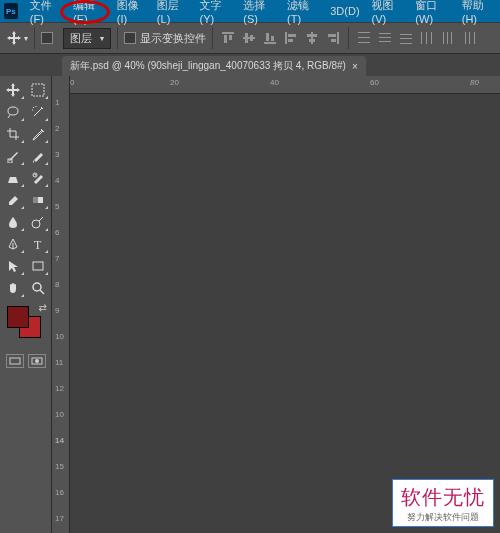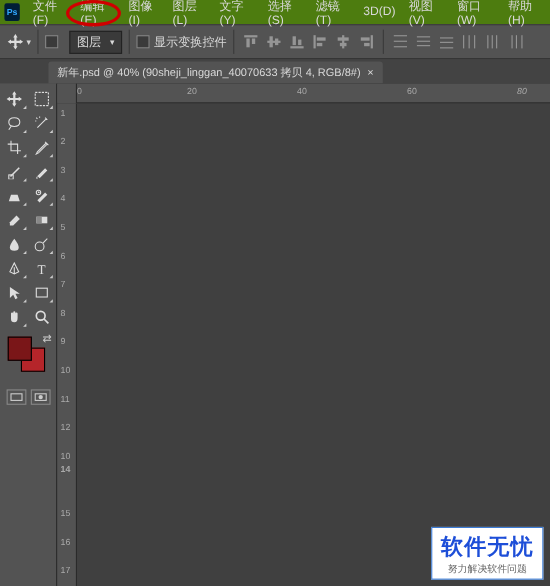--- a/index.html
+++ b/index.html
@@ -8,21 +8,21 @@
   height: 533px;
   background: #535353;
   font-family: "Microsoft YaHei", Arial, sans-serif;
   font-size: 11px;
   color: #d8d8d8;
   overflow: hidden;
   position: relative;
 }
 .menubar {
   height: 22px;
-  background: #4d7c0f;
+  background: #0369a1;
   display: flex;
   align-items: center;
   padding-left: 4px;
 }
 .ps-logo {
   width: 16px;
   height: 16px;
   background: #001e36;
   color: #31a8ff;
   font-size: 8px;
@@ -103,21 +103,21 @@
   align-items: center;
   justify-content: center;
   opacity: 0.55;
 }
 .align-icon svg { display:block; }
 .tab-bar {
   height: 22px;
   background: #434343;
   display: flex;
   align-items: flex-end;
-  padding-left: 44px;
+  padding-left: 62px;
 }
 .doc-tab {
   background: #535353;
   padding: 3px 8px;
   font-size: 10px;
   display: flex;
   align-items: center;
   gap: 6px;
   border-top-left-radius: 3px;
   border-top-right-radius: 3px;
@@ -242,23 +242,23 @@
 .watermark {
   position: absolute;
   right: 6px;
   bottom: 6px;
   background: #fff;
   padding: 4px 8px 2px 8px;
   text-align: center;
   border: 1px solid #3a7bd5;
 }
 .wm-title {
-  color: #1d4ed8;
+  color: #be185d;
   font-size: 20px;
-  font-weight: bold;
+  font-weight: normal;
   letter-spacing: 1px;
 }
 .wm-sub {
   color: #666;
   font-size: 9px;
 }
 .opt-label { display:flex; align-items:center; }
 </style>
 </head>
 <body>
@@ -586,21 +586,21 @@
           <span class="vtick" style="top: 82px;">4</span>
           <span class="vtick" style="top: 108px;">5</span>
           <span class="vtick" style="top: 134px;">6</span>
           <span class="vtick" style="top: 160px;">7</span>
           <span class="vtick" style="top: 186px;">8</span>
           <span class="vtick" style="top: 212px;">9</span>
           <span class="vtick" style="top: 238px;">10</span>
           <span class="vtick" style="top: 264px;">11</span>
           <span class="vtick" style="top: 290px; text-align: right;">12</span>
           <span class="vtick" style="top: 316px;">10</span>
-          <span class="vtick" style="top: 328px; font-weight: bold;">14</span>
+          <span class="vtick" style="top: 342px; font-weight: bold;">14</span>
           <span class="vtick" style="top: 368px;">15</span>
           <span class="vtick" style="top: 394px;">16</span>
           <span class="vtick" style="top: 420px;">17</span>
         </div>
       <div class="canvas"></div>
     </div>
   </div>
 </div>
 
 <div class="watermark">

